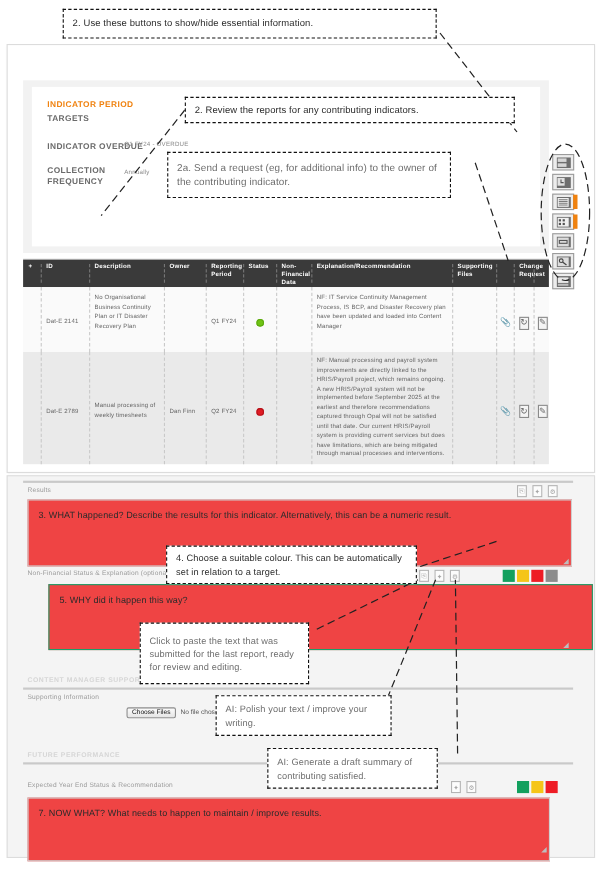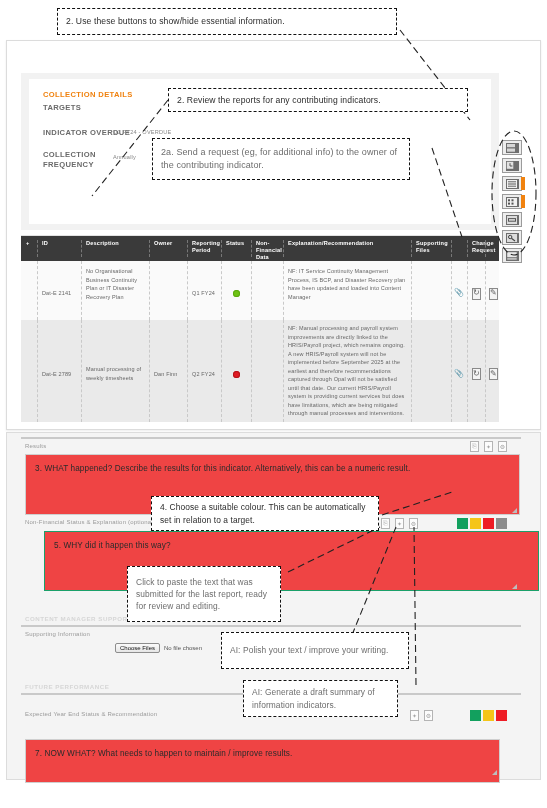--- a/index.html
+++ b/index.html
@@ -149,21 +149,21 @@
 
 <div class="callout" style="left:57px;top:8px;width:340px;height:27px;display:flex;align-items:center;">
   <span>2. Use these buttons to show/hide essential information.</span>
 </div>
 
 <div id="app-card">
 
 
   <div id="detail-panel">
     <div id="detail-inner">
-      <div class="sect-link" id="lbl-indicator-details">COLLECTION DETAILS</div>
+      <div class="sect-link" id="lbl-indicator-details">INDICATOR PERIOD</div>
       <div class="sect-link" id="lbl-targets">TARGETS</div>
       <div class="sect-link" id="lbl-indicator-period">INDICATOR OVERDUE</div>
       <div class="fld-val" id="val-indicator-period">Q1 FY24 - OVERDUE</div>
       <div class="sect-link" id="lbl-collection-freq">COLLECTION FREQUENCY</div>
       <div class="fld-val" id="val-collection-freq">Annually</div>
     </div>
   </div>
 
   <div id="grid">
     <div id="grid-head">
@@ -343,31 +343,31 @@
   <div class="fld-lbl" style="left:18px;top:278px;">Expected Year End Status &amp; Recommendation</div>
   <div class="rowicons" style="left:403px;top:277px;">
     <span class="docico">✦</span>
     <span class="docico">⚙</span>
   </div>
   <div class="swatches" style="left:463px;top:277px;">
     <span class="sw" style="background:#12a05e;"></span>
     <span class="sw" style="background:#f5c518;"></span>
     <span class="sw" style="background:#ee1c25;"></span>
   </div>
-  <textarea class="ta" style="left: 18px; top: 306px; width: 475px; height: 44px;">7. NOW WHAT? What needs to happen to maintain / improve results.</textarea>
+  <textarea class="ta" style="left: 18px; top: 292px; width: 475px; height: 58px;">7. NOW WHAT? What needs to happen to maintain / improve results.</textarea>
   <div class="ta-grip" style="left:485px;top:337px;"></div>
 </div>
 
 <div class="callout" style="left:151px;top:496px;width:228px;height:35px;display:flex;align-items:center;font-size:8.4px;">
   <span>4. Choose a suitable colour. This can be automatically set in relation to a target.</span>
 </div>
 
 <div class="callout grey" style="left:127px;top:566px;width:154px;height:56px;display:flex;align-items:center;font-size:8.4px;">
   <span>Click to paste the text that was submitted for the last report, ready for review and editing.</span>
 </div>
 
-<div class="callout grey" style="left:196px;top:632px;width:188px;height:37px;display:flex;align-items:center;font-size:8.4px;margin-left:25px;">
+<div class="callout grey" style="left:196px;top:632px;width:160px;height:37px;display:flex;align-items:center;font-size:8.4px;">
   <span>AI: Polish your text / improve your writing.</span>
 </div>
 
 <div class="callout grey" style="left:243px;top:680px;width:155px;height:37px;display:flex;align-items:center;font-size:8.4px;">
-  <span>AI: Generate a draft summary of information indicators.</span>
+  <span>AI: Generate a draft summary of contributing satisfied.</span>
 </div>
 
 </body></html>

